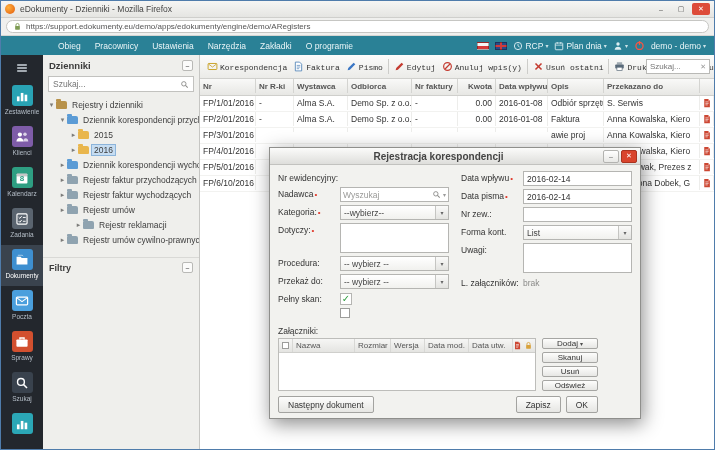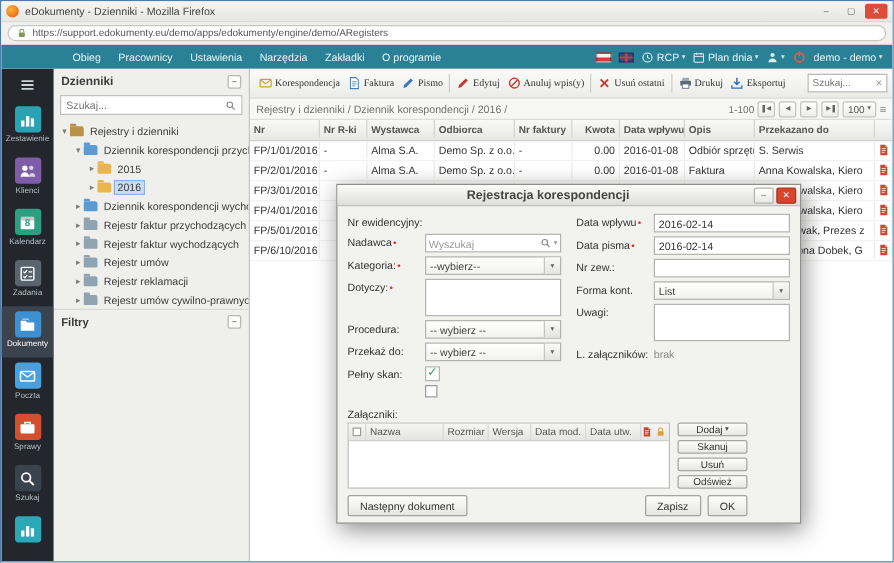--- a/index.html
+++ b/index.html
@@ -54,28 +54,28 @@
   .ph-btn{margin-left:auto;width:11px;height:11px;border:1px solid #b9b9b6;background:#fbfbfa;display:flex;align-items:center;justify-content:center;font-size:7px;color:#777;border-radius:2px}
   .panel-search{margin:0 5px 5px;height:16px;background:#fff;border:1px solid #c2c2bf;display:flex;align-items:center;padding:0 4px;gap:3px;flex-shrink:0}
   .ps-input{flex:1;min-width:0;border:none;outline:none;font:8.5px "Liberation Sans",sans-serif;color:#444;background:transparent}
   .tree{display:flex;flex-direction:column}
   .tree-item{height:15px;display:flex;align-items:center;font-size:8.5px;color:#3d3d3d;white-space:nowrap;overflow:hidden;cursor:default}
   .exp{width:9px;text-align:center;color:#7c7c7a;font-size:7px;flex-shrink:0}
   .folder-ic{width:11px;height:8px;border-radius:1px 2px 1px 1px;margin-right:3px;position:relative;flex-shrink:0}
   .folder-ic::before{content:"";position:absolute;top:-2px;left:0;width:5px;height:2px;background:inherit;border-radius:1px 1px 0 0}
   .tree-label{padding:0 2px;overflow:hidden}
   .tree-item.selected .tree-label{background:#c6ddf2;outline:1px solid #8cb4da}
-  .filters-header{border-top:1px solid #d9d9d6;height:20px;display:flex;align-items:center;padding:0 6px;font-weight:bold;font-size:9px;color:#3c3c3c}
+  .filters-header{margin-top:10px;border-top:1px solid #d9d9d6;height:20px;display:flex;align-items:center;padding:0 6px;font-weight:bold;font-size:9px;color:#3c3c3c}
 
   
   .main{flex:1;display:flex;flex-direction:column;background:#fff;min-width:0}
   .toolbar{height:24px;background:linear-gradient(#fcfcfb,#ebebe8);border-bottom:1px solid #d0d0cd;display:flex;align-items:center;padding:0 4px;flex-shrink:0}
   .tb-items{display:flex;align-items:center;min-width:0}
   .tb-wrap{display:flex;align-items:center}
-  .tb-btn{display:flex;align-items:center;gap:2px;padding:2px 3px;border-radius:2px;font-size:8px;color:#333;white-space:nowrap;border:none;background:transparent;font-family:Liberation Serif, serif}
+  .tb-btn{display:flex;align-items:flex-end;gap:2px;padding:2px 3px;border-radius:2px;font-size:8px;color:#333;white-space:nowrap;border:none;background:transparent;font-family:Liberation Mono, monospace}
   .tb-sep{width:1px;height:15px;background:#cdcdca;margin:0 2px}
   .tb-search{margin-left:auto;width:64px;height:15px;background:#fff;border:1px solid #b9b9b6;display:flex;align-items:center;padding:0 3px;gap:2px;flex-shrink:0}
   .tb-search input{flex:1;min-width:0;border:none;outline:none;font:8px "Liberation Sans",sans-serif;color:#555;background:transparent}
   .clear-x{font-size:7px;color:#999}
 
   .crumb-row{height:17px;background:#f7f7f5;border-bottom:1px solid #ddddda;display:flex;align-items:center;padding:0 5px;font-size:8.5px;color:#707070;flex-shrink:0}
   .pager{margin-left:auto;display:flex;align-items:center;gap:3px;color:#707070}
   .range{font-size:8px}
   .pager-btn{width:14px;height:13px;border:1px solid #c3c3c0;background:linear-gradient(#fff,#ececea);border-radius:2px;display:flex;align-items:center;justify-content:center;font-size:5px;color:#666}
   .pager-btn.first::before{content:"";width:2px;height:6px;background:#666;margin-right:1px}
@@ -467,21 +467,21 @@
     <span class="folder-ic" style="background: rgb(143, 163, 176);"></span>
     <span class="tree-label">Rejestr faktur wychodzących</span>
   </div>
 
   <div class="tree-item" style="padding-left: 15px;">
     <span class="exp">▸</span>
     <span class="folder-ic" style="background: rgb(143, 163, 176);"></span>
     <span class="tree-label">Rejestr umów</span>
   </div>
 
-  <div class="tree-item" style="padding-left: 15px;">
+  <div class="tree-item" style="padding-left: 15px; margin-left: 16px;">
     <span class="exp">▸</span>
     <span class="folder-ic" style="background: rgb(143, 163, 176);"></span>
     <span class="tree-label">Rejestr reklamacji</span>
   </div>
 
   <div class="tree-item" style="padding-left: 15px;">
     <span class="exp">▸</span>
     <span class="folder-ic" style="background: rgb(143, 163, 176);"></span>
     <span class="tree-label">Rejestr umów cywilno-prawnych</span>
   </div>
@@ -574,35 +574,20 @@
     </button>
 
   </span>
 </div>
         <div class="tb-search">
           <input placeholder="Szukaj..." style="">
           <span class="clear-x">✕</span>
         </div>
       </div>
 
-      <div class="crumb-row">
-        <span class="crumb">Rejestry i dzienniki / Dziennik korespondencji / 2016 /</span>
-        <div class="pager">
-          <span class="range">1-100</span>
-          <span class="pager-btn first">◀</span>
-          <span class="pager-btn">◀</span>
-          <span class="pager-btn">▶</span>
-          <span class="pager-btn last">▶</span>
-          <span class="page-size">
-              <span>100</span>
-              <span class="dd">▾</span>
-            </span>
-          <span class="pager-menu">≡</span>
-        </div>
-      </div>
 
       <div class="grid">
         <div class="grow ghead">
   <div class="gc th">Nr</div>
 
   <div class="gc th">Nr R-ki</div>
 
   <div class="gc th">Wystawca</div>
 
   <div class="gc th">Odbiorca</div>

